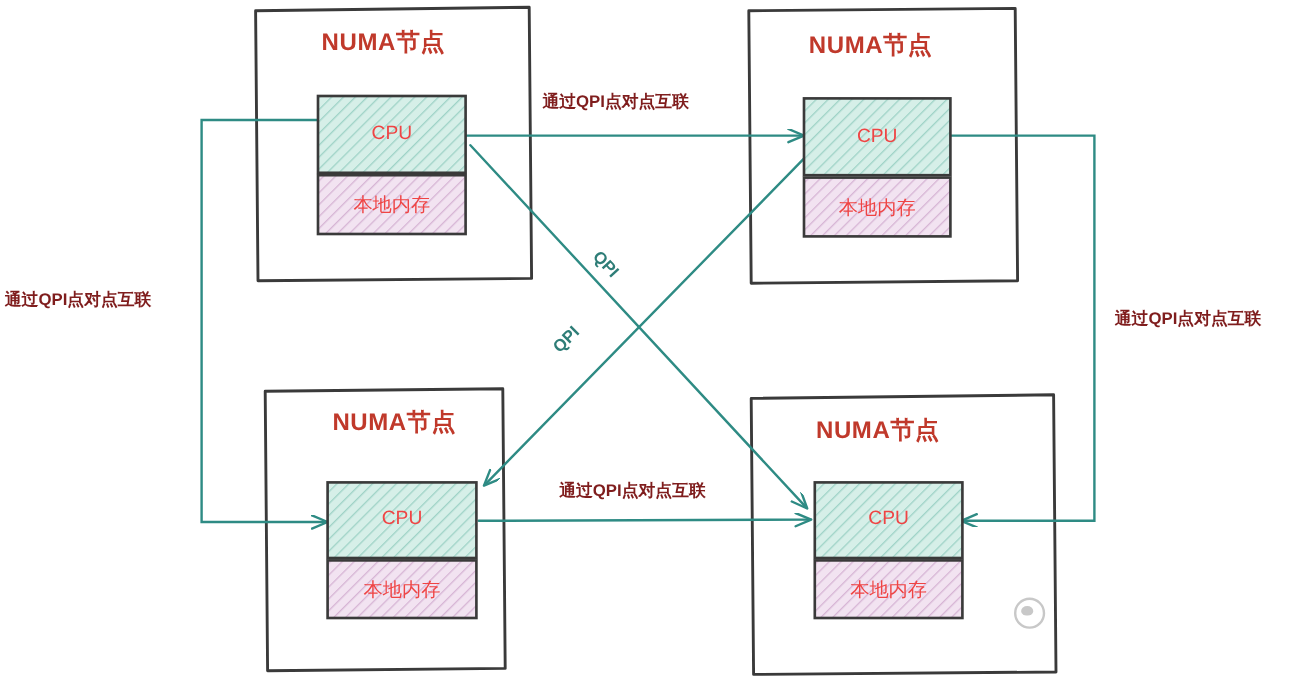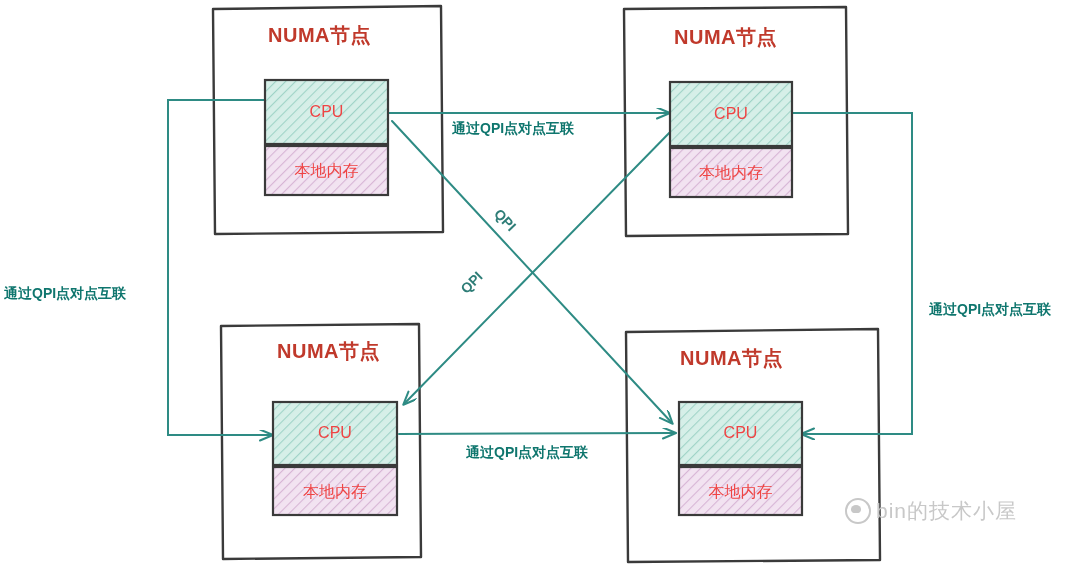--- a/index.html
+++ b/index.html
@@ -10,23 +10,22 @@
 
   .node-title{
     position:absolute;color:#c0392b;font-weight:bold;font-size:20px;
     letter-spacing:.5px;white-space:nowrap;
   }
   .box-label{
     position:absolute;color:#ef4444;font-size:16px;font-weight:500;
     white-space:nowrap;text-align:center;
   }
   .qpi-label{
-    position:absolute;color:#0f766e;font-size:14px;font-weight:bold;
+    position:absolute;color:#7f1d1d;font-size:14px;font-weight:bold;
     white-space:nowrap;
-    margin-top:44px;
   }
   .qpi-diag{
     position:absolute;color:#2e7d77;font-size:14px;font-weight:bold;
     white-space:nowrap;transform-origin:left center;
   }
   .watermark{
     position:absolute;color:#c8c8c8;font-size:21px;white-space:nowrap;
     font-weight:500;letter-spacing:1px;
   }
   .wm-logo{
@@ -118,15 +117,14 @@
 
   <div class="qpi-label" style="left:452px;top:76px;">通过QPI点对点互联</div>
   <div class="qpi-label" style="left:466px;top:400px;">通过QPI点对点互联</div>
   <div class="qpi-label" style="left:4px;top:241px;">通过QPI点对点互联</div>
   <div class="qpi-label" style="left:929px;top:257px;">通过QPI点对点互联</div>
 
   <div class="qpi-diag" style="left:497px;top:203px;transform:rotate(47deg);">QPI</div>
   <div class="qpi-diag" style="left:463px;top:283px;transform:rotate(-45deg);">QPI</div>
 
   <div class="wm-logo" style="left:845px;top:498px;"></div>
-  <div class="watermark" style="left:876px;top:497px;">bin的技术小屋</div>
 
 </div>
 
 </body></html>

